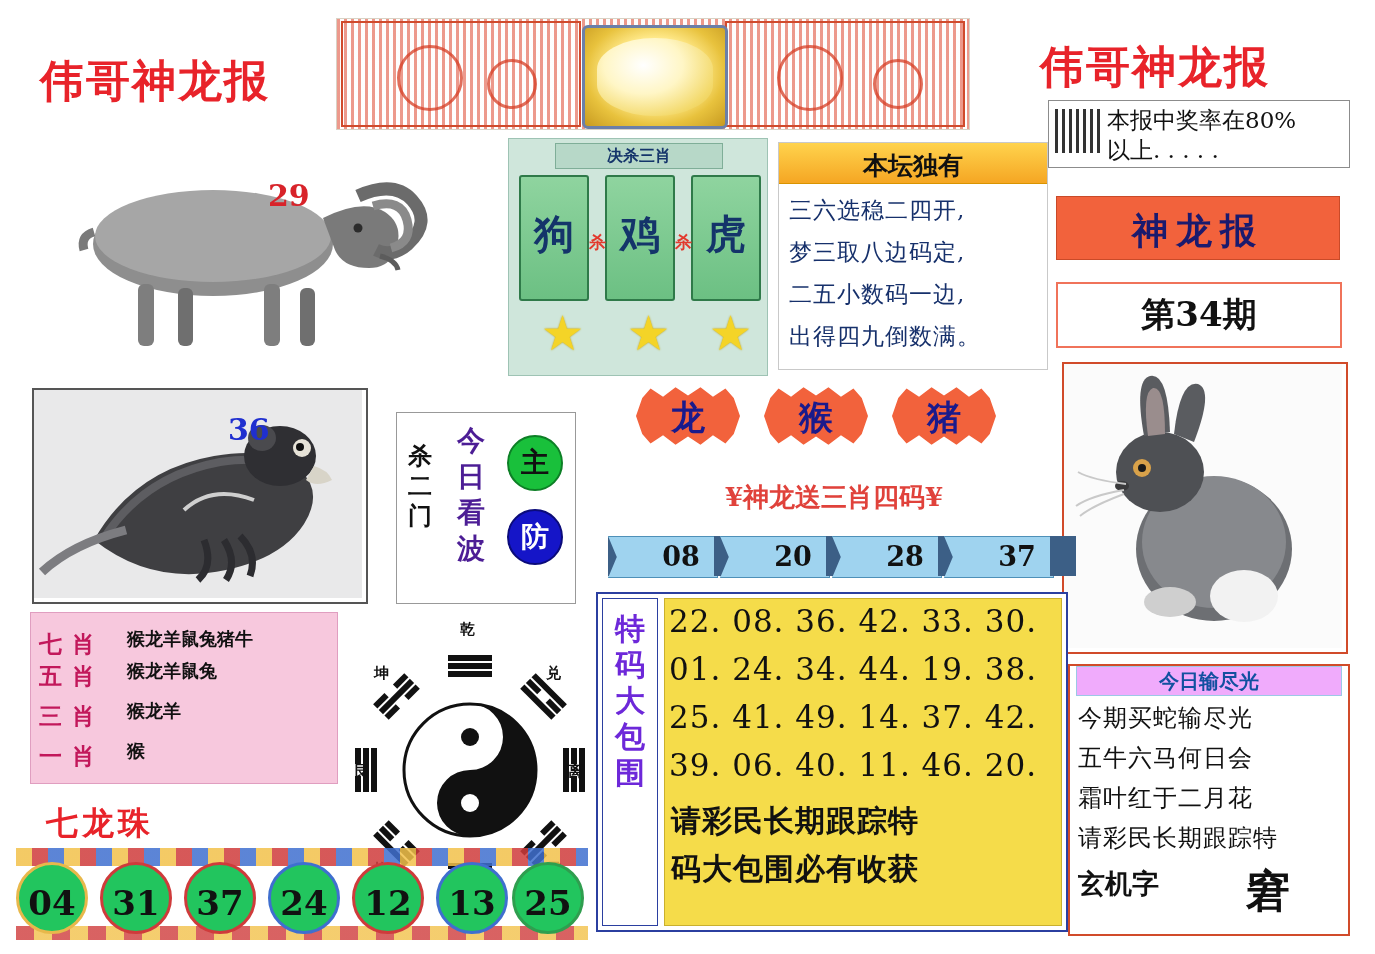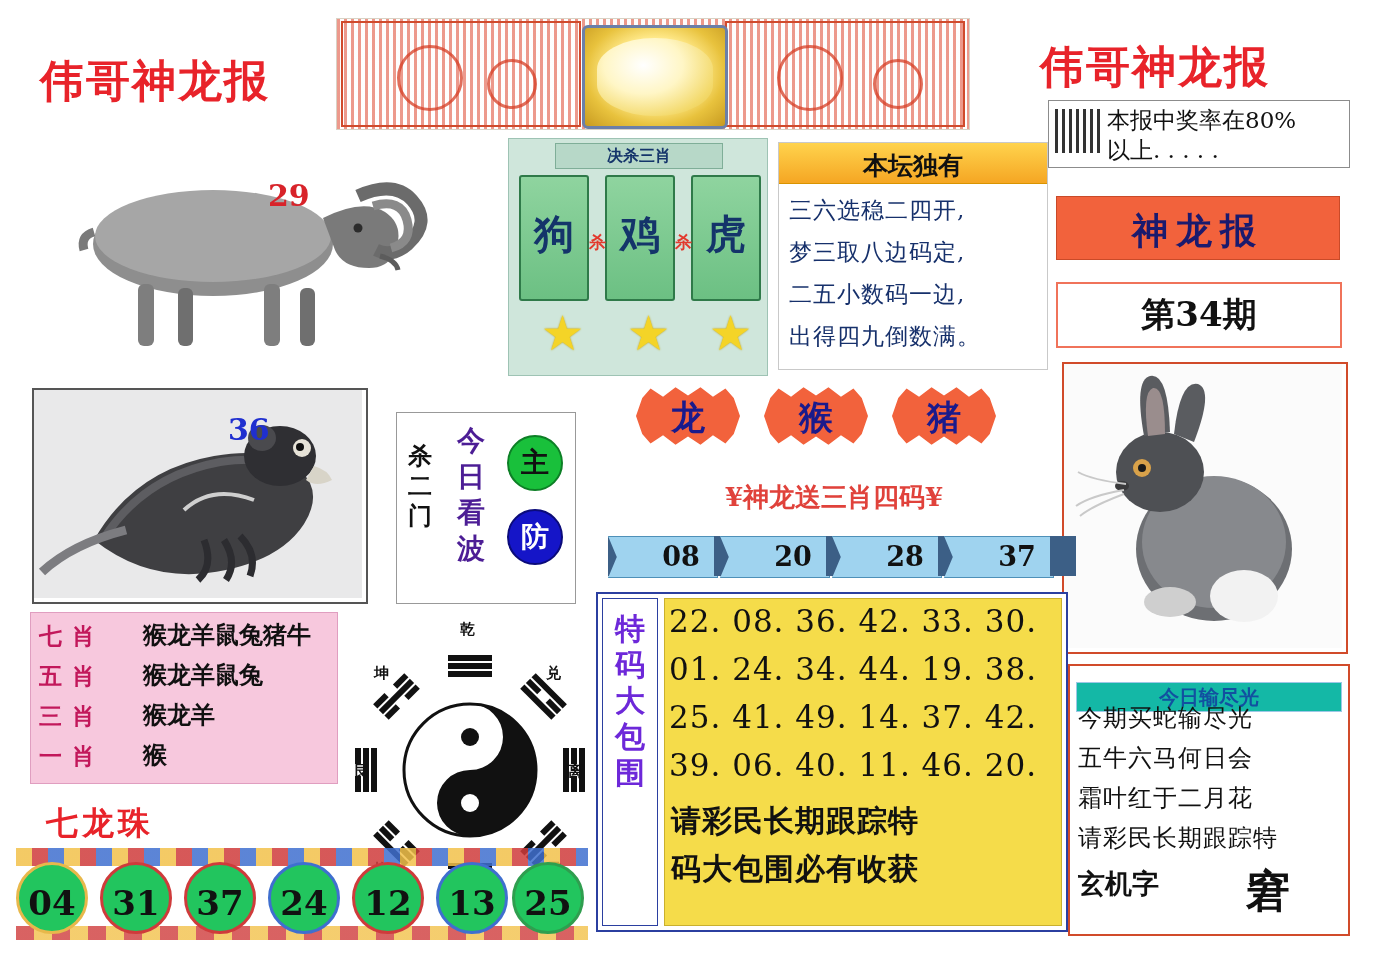--- a/index.html
+++ b/index.html
@@ -166,22 +166,22 @@
   .rabbit-box{
     left:1062px;top:362px;width:282px;height:288px;
     background:#fff;border:2px solid #d14b2a;
   }
 
   .losebox{
     left:1068px;top:664px;width:278px;height:268px;
     background:#fff;border:2px solid #d14b2a;
   }
   .losebox .hdr{
-    position:absolute;left:6px;top:16px;right:6px;height:28px;
-    background:#14b8a6;border:1px solid #9cc8e6;
+    position:absolute;left:6px;top:0;right:6px;height:28px;
+    background:#f0abfc;border:1px solid #9cc8e6;
     text-align:center;font-size:20px;font-weight:bold;color:#1250a0;line-height:28px;
     font-family:"DejaVu Serif","Liberation Serif",serif;
   }
   .losebox p{
     margin:0;position:absolute;left:8px;font-size:24px;color:#111;
     font-family:"DejaVu Serif","Liberation Serif",serif;letter-spacing:1px;
   }
   .losebox p.l1{top:36px;}
   .losebox p.l2{top:76px;}
   .losebox p.l3{top:116px;}
@@ -294,23 +294,22 @@
     background:#f7c8dd;border:1px solid #e09ec0;
   }
   .xiao .r{
     position:absolute;left:0;right:0;height:36px;
   }
   .xiao .lab{
     position:absolute;left:8px;top:4px;font-size:23px;color:#c2185b;font-weight:bold;
     letter-spacing:10px;font-family:"DejaVu Serif","Liberation Serif",serif;
   }
   .xiao .val{
-    position:absolute;left:96px;top:2px;font-size:24px;color:#111;font-weight:bold;
-    font-family:"DejaVu Serif","Liberation Serif",serif;
-    margin-left:16px;
+    position:absolute;left:96px;top:2px;font-size:18px;color:#111;font-weight:bold;
+    font-family:"DejaVu Serif","Liberation Serif",serif;
   }
 
   .qilong{
     left:46px;top:802px;font-size:32px;color:#e8232a;font-weight:bold;letter-spacing:4px;
     font-family:"DejaVu Serif","Liberation Serif",serif;
   }
 
   
   .bagua{left:350px;top:598px;width:240px;height:340px;}
   .bagua .lbl{
@@ -512,21 +511,21 @@
     <div class="row n1">22. 08. 36. 42. 33. 30.</div>
     <div class="row n2">01. 24. 34. 44. 19. 38.</div>
     <div class="row n3">25. 41. 49. 14. 37. 42.</div>
     <div class="row n4">39. 06. 40. 11. 46. 20.</div>
     <div class="txt t1">请彩民长期跟踪特</div>
     <div class="txt t2">码大包围必有收获</div>
   </div>
 </div>
 
 <div class="abs xiao">
-  <div class="r" style="top:4px;">
+  <div class="r" style="top:12px;">
     <span class="lab">七肖</span>
     <span class="val">猴龙羊鼠兔猪牛</span>
   </div>
   <div class="r" style="top:44px;">
     <span class="lab">五肖</span>
     <span class="val">猴龙羊鼠兔</span>
   </div>
   <div class="r" style="top:84px;">
     <span class="lab">三肖</span>
     <span class="val">猴龙羊</span>

